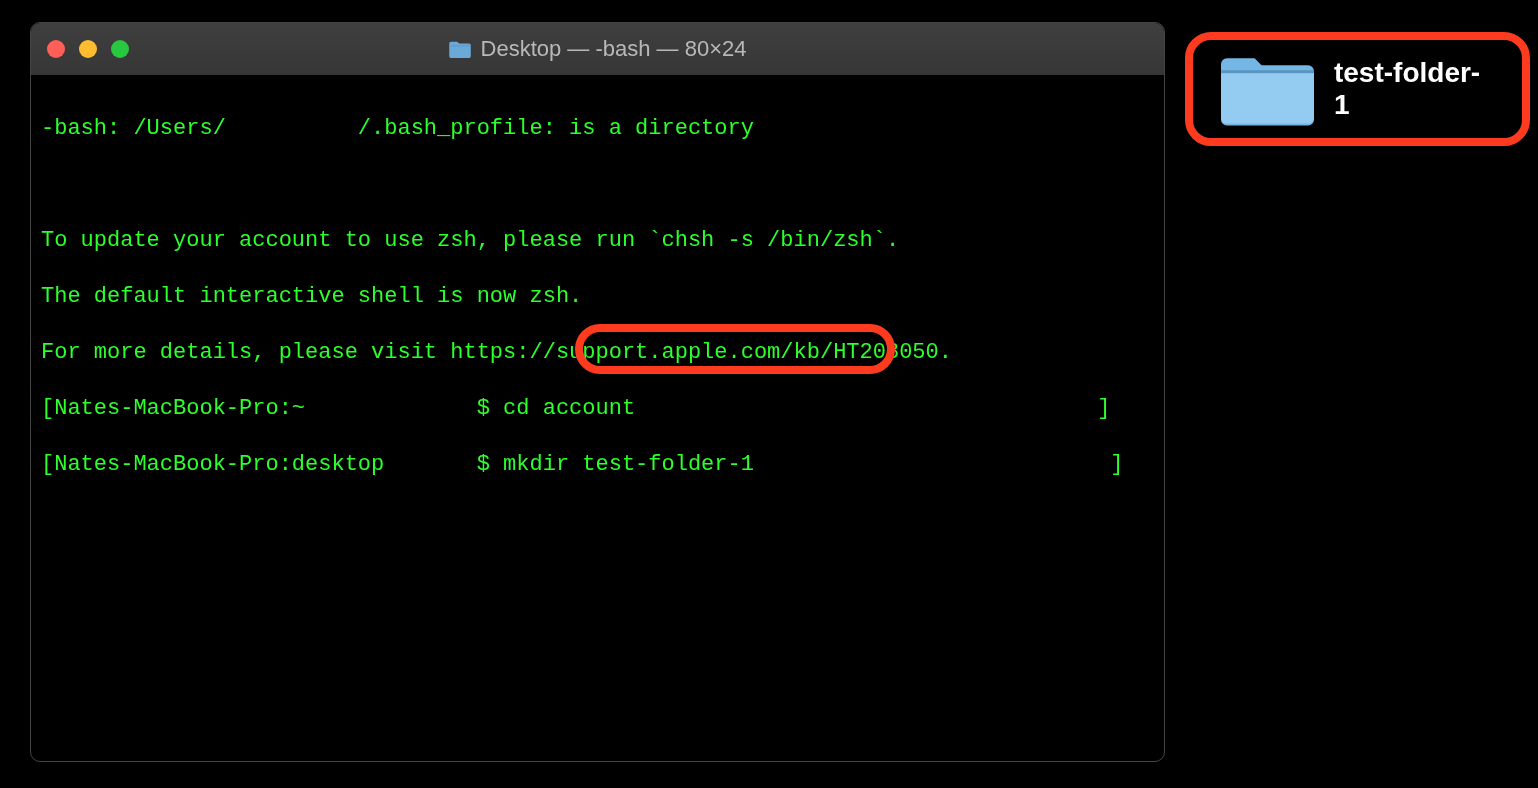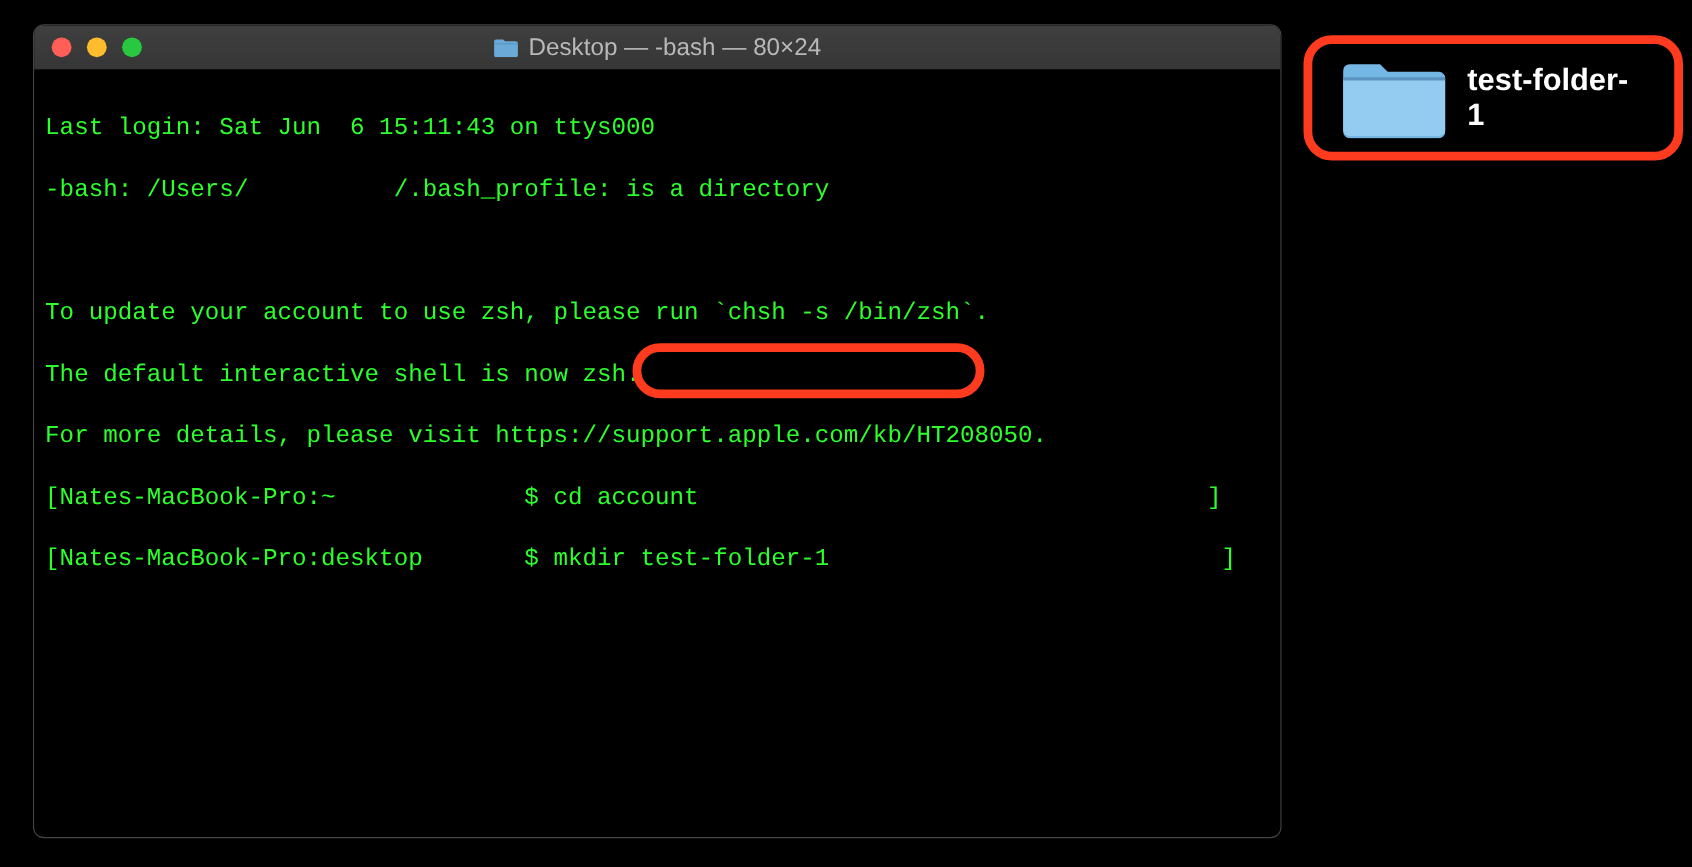--- a/index.html
+++ b/index.html
@@ -19,21 +19,21 @@
       left: 30px;
       top: 22px;
       width: 1135px;
       height: 740px;
       background: #000;
       border-radius: 10px;
       border: 1px solid #444;
       overflow: hidden;
     }
     .title-bar {
-      height: 40px;
+      height: 52px;
       background: linear-gradient(180deg, #3f3f3f 0%, #363636 100%);
       display: flex;
       align-items: center;
       padding: 0 16px;
       position: relative;
       text-align: right;
     }
     .traffic-lights {
       display: flex;
       gap: 14px;
@@ -133,21 +133,20 @@
     </div>
     <div class="title-center">
       <svg class="folder-title-icon" viewBox="0 0 24 20">
         <path d="M2 2 h7 l2 2 h11 a2 2 0 0 1 2 2 v12 a2 2 0 0 1 -2 2 h-20 a2 2 0 0 1 -2 -2 v-14 a2 2 0 0 1 2 -2 z" fill="#6aa9d8"></path>
         <path d="M0 6 h24 v1 h-24 z" fill="#5a94c0"></path>
       </svg>
       <span>Desktop — -bash — 80×24</span>
     </div>
   </div>
   <div class="terminal-body">
-<span class="term-line">Last login: Sat Jun  6 15:11:43 on ttys000</span>
 <span class="term-line">-bash: /Users/          /.bash_profile: is a directory</span>
 <span class="term-line"></span>
 <span class="term-line">To update your account to use zsh, please run `chsh -s /bin/zsh`.</span>
 <span class="term-line">The default interactive shell is now zsh.</span>
 <span class="term-line">For more details, please visit https://support.apple.com/kb/HT208050.</span>
 <span class="term-line">[Nates-MacBook-Pro:~             $ cd account                                   ]</span>
 <span class="term-line">[Nates-MacBook-Pro:desktop       $ mkdir test-folder-1                           ]</span>
     <div class="highlight-oval highlight-cmd"></div>
   </div>
 </div>

